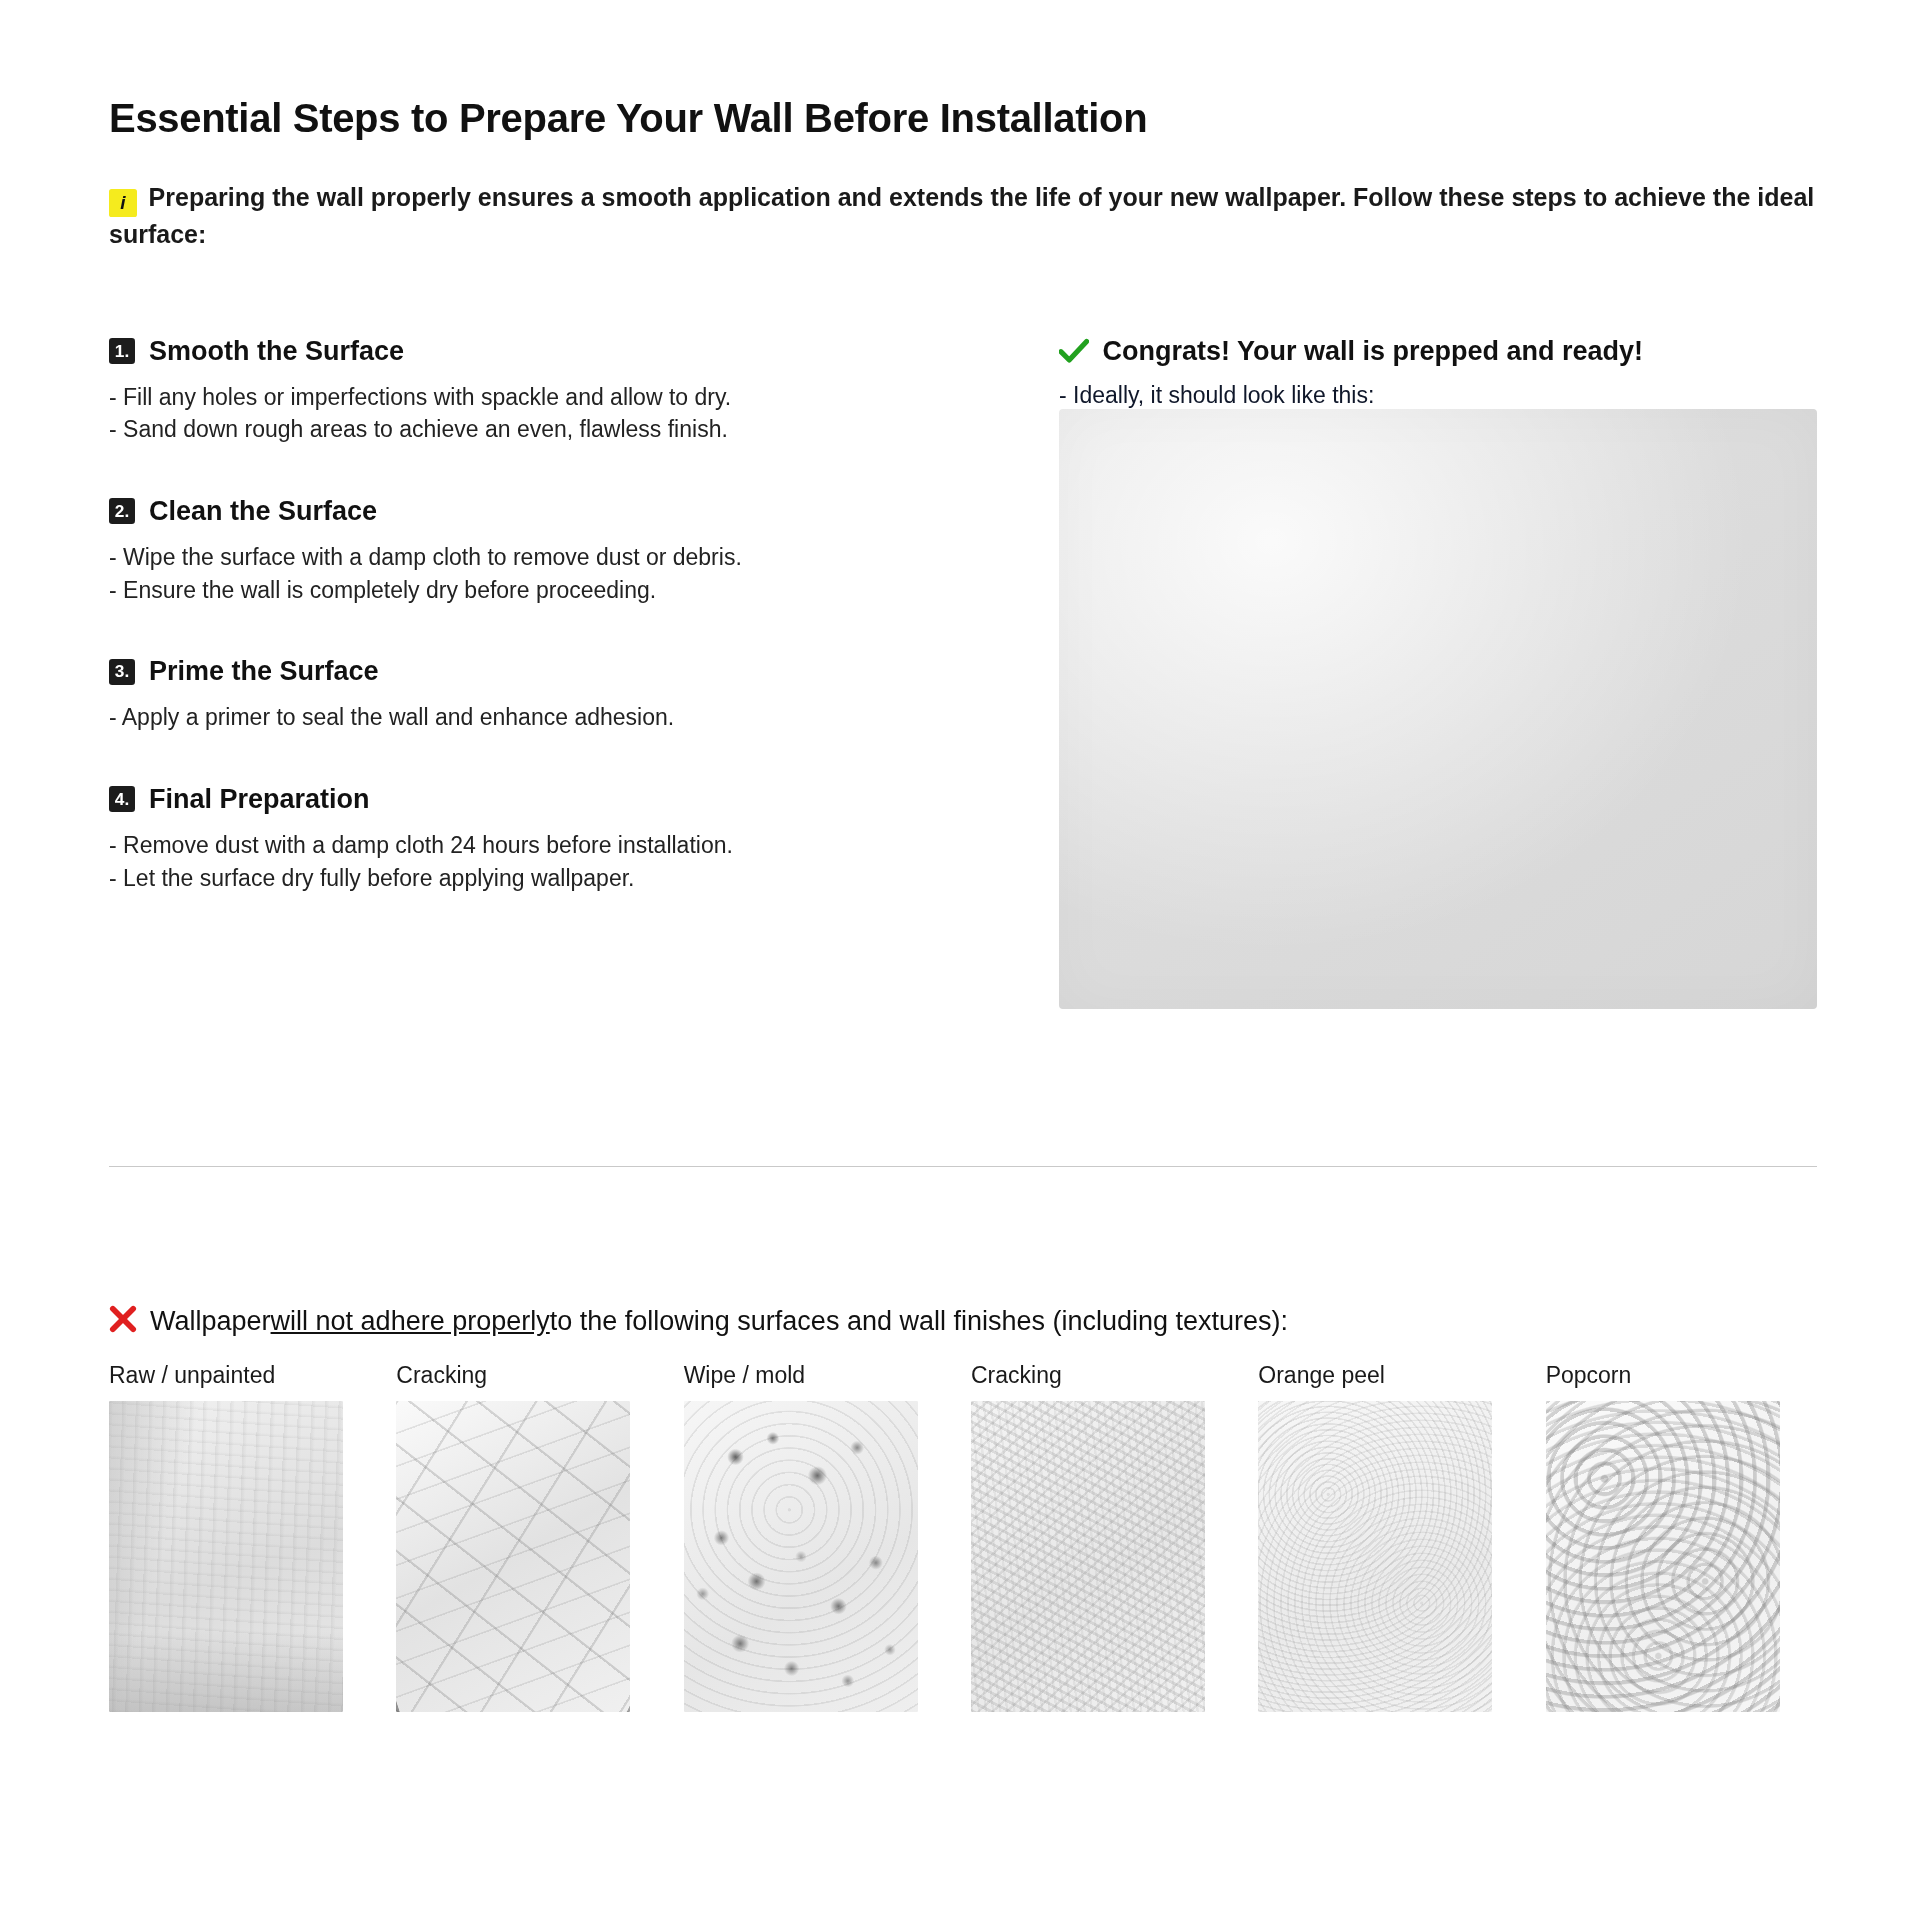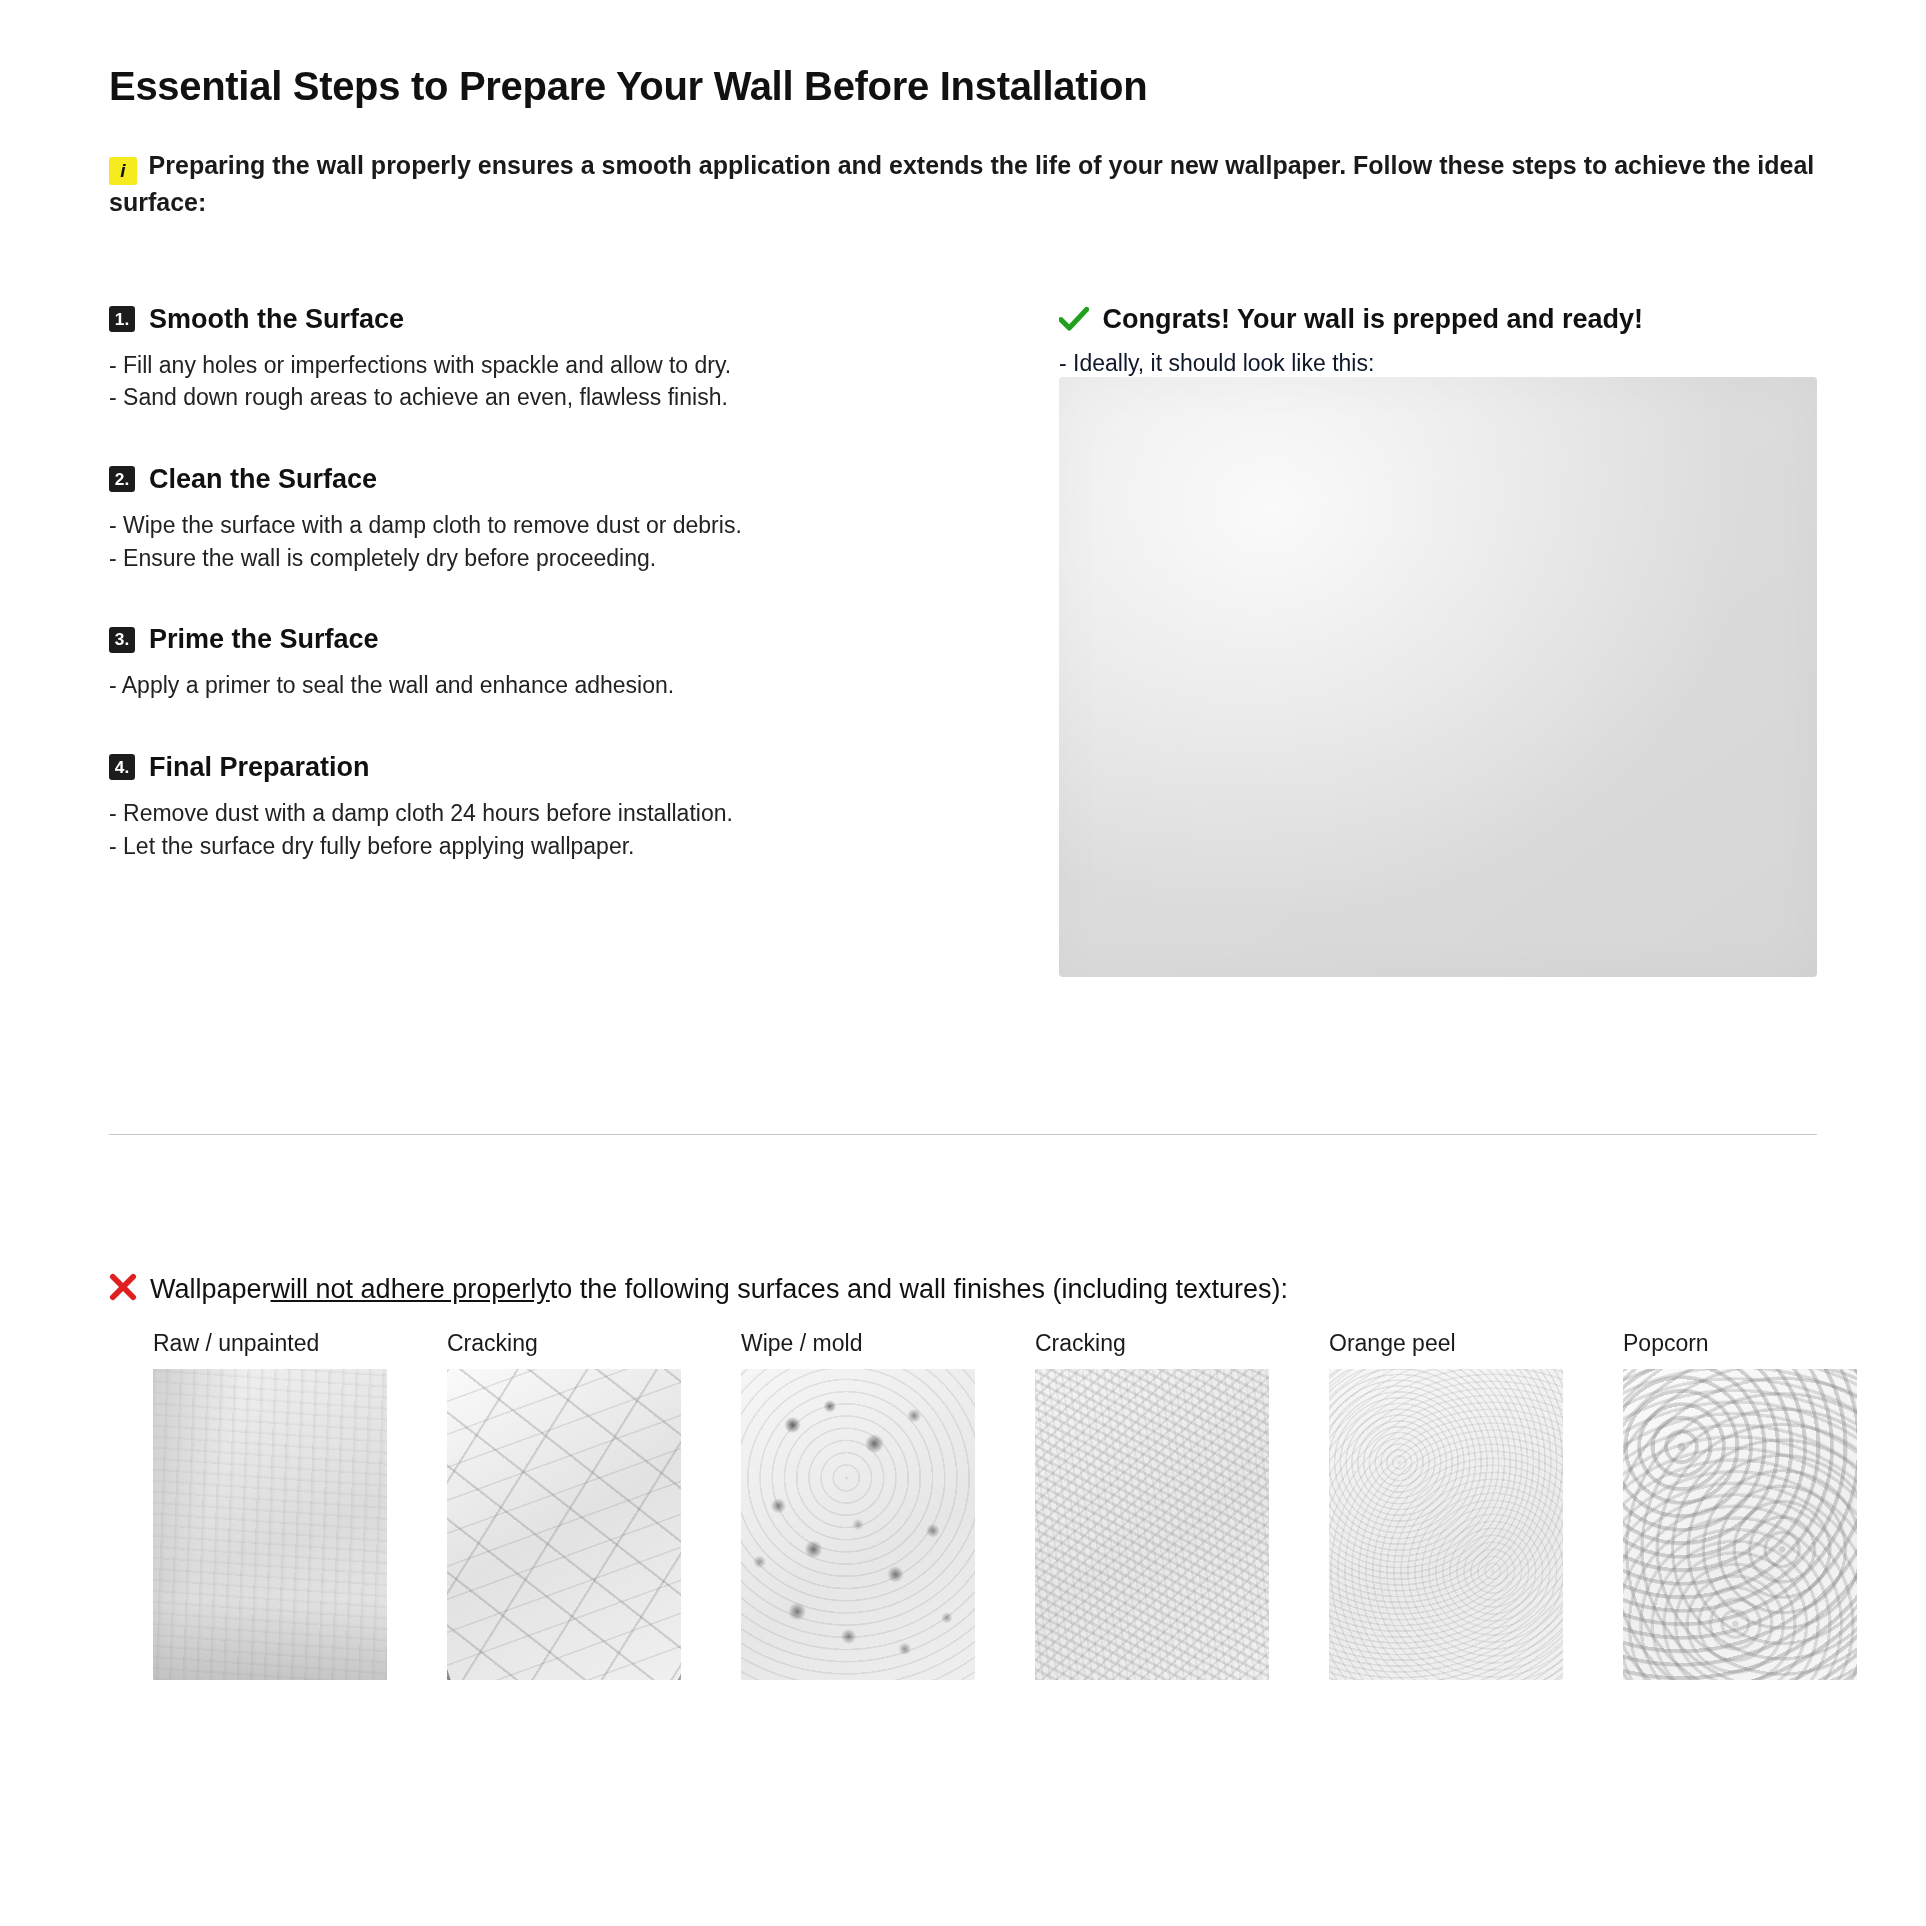--- a/index.html
+++ b/index.html
@@ -12,21 +12,21 @@
     height: 1926px;
     font-family: "Liberation Sans", sans-serif;
     color: #1a1a1a;
     -webkit-font-smoothing: antialiased;
   }
   .page {
     position: relative;
     width: 1926px;
     height: 1926px;
     box-sizing: border-box;
-    padding: 64px 109px 0 109px;
+    padding: 96px 109px 0 109px;
   }
 
   
   .title {
     font-size: 40px;
     font-weight: bold;
     letter-spacing: -0.3px;
     margin: 0 0 0 0;
     color: #111;
   }
@@ -147,21 +147,21 @@
     font-size: 31px;
     font-weight: bold;
     line-height: 1;
   }
   .bad-head u { text-decoration: underline; }
 
   .swatch-row {
     display: flex;
     gap: 16px;
   }
-  .swatch { width: 278px; margin-left: 44px; }
+  .swatch { width: 278px; }
   .swatch-label {
     font-size: 23px;
     color: #1a1a1a;
     margin-bottom: 11.6px;
     white-space: nowrap;
   }
   .swatch-img {
     width: 234px;
     height: 311px;
     border-radius: 1.3px;

